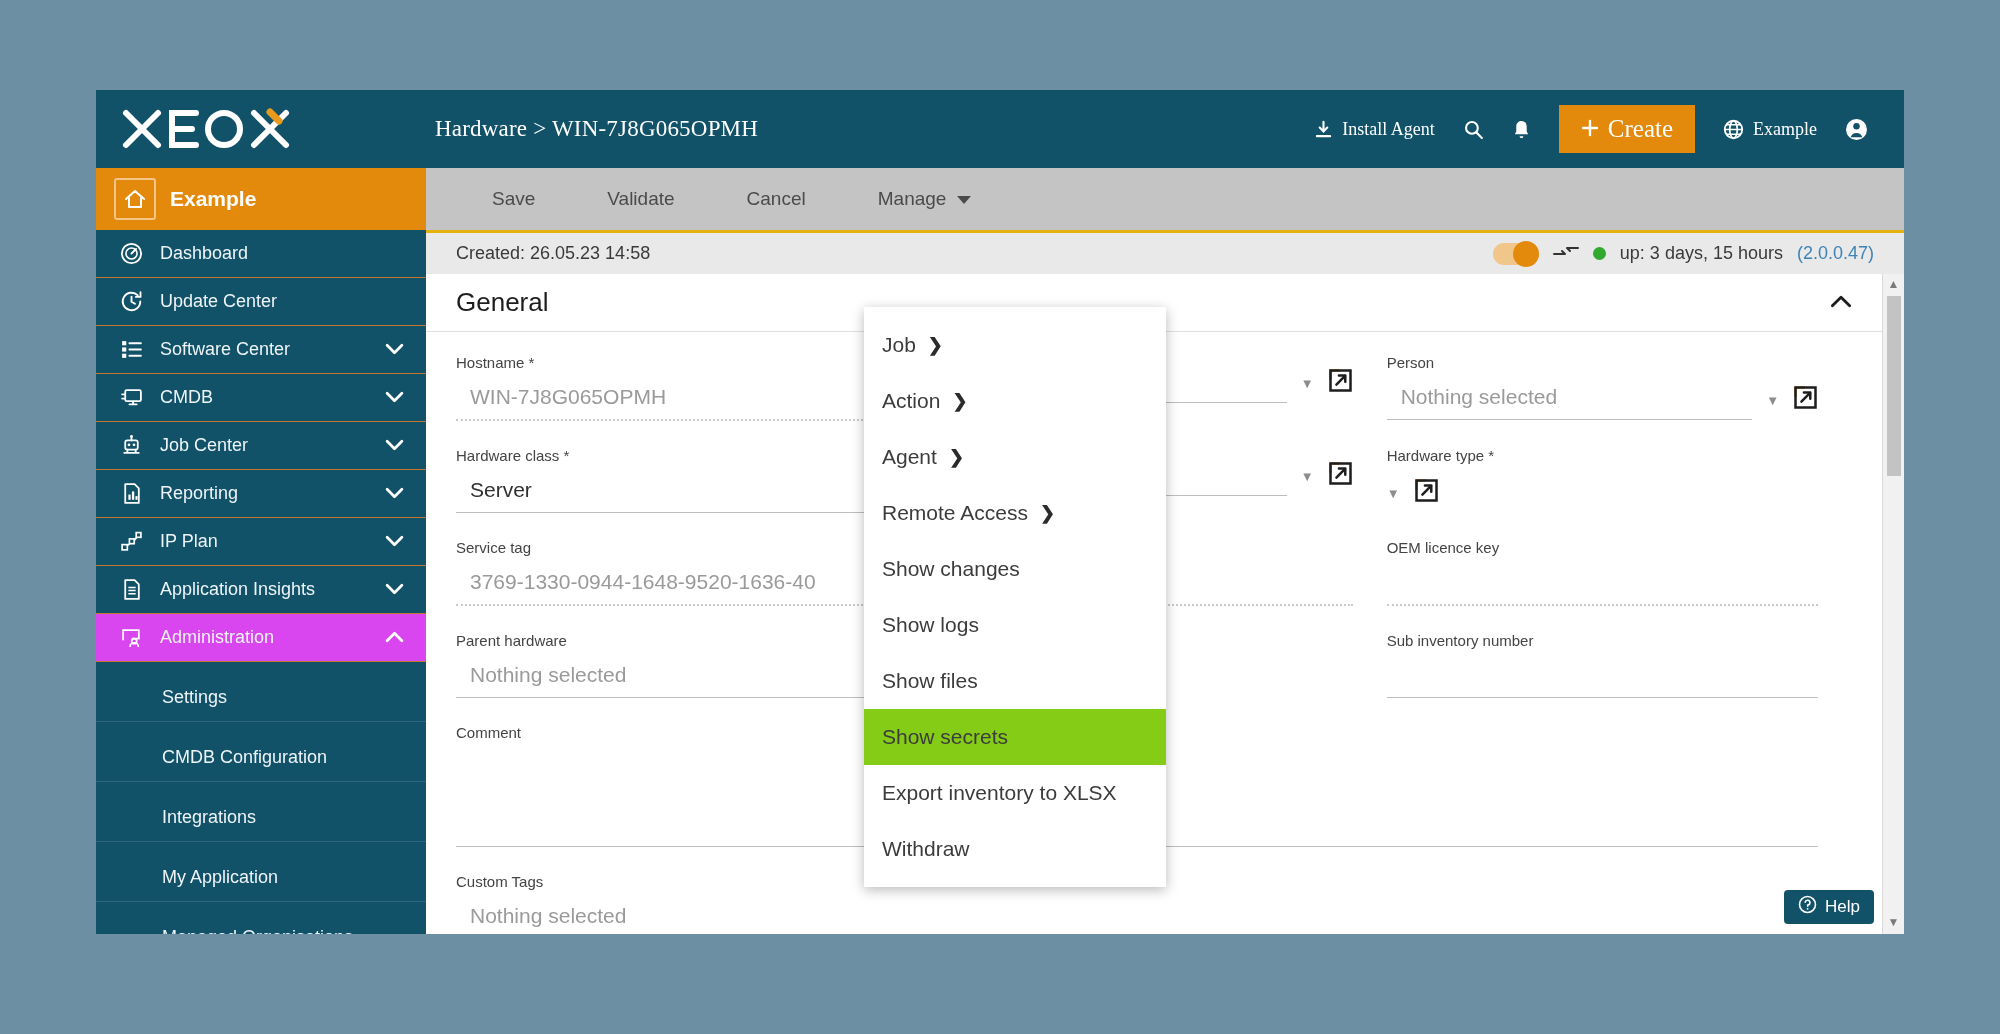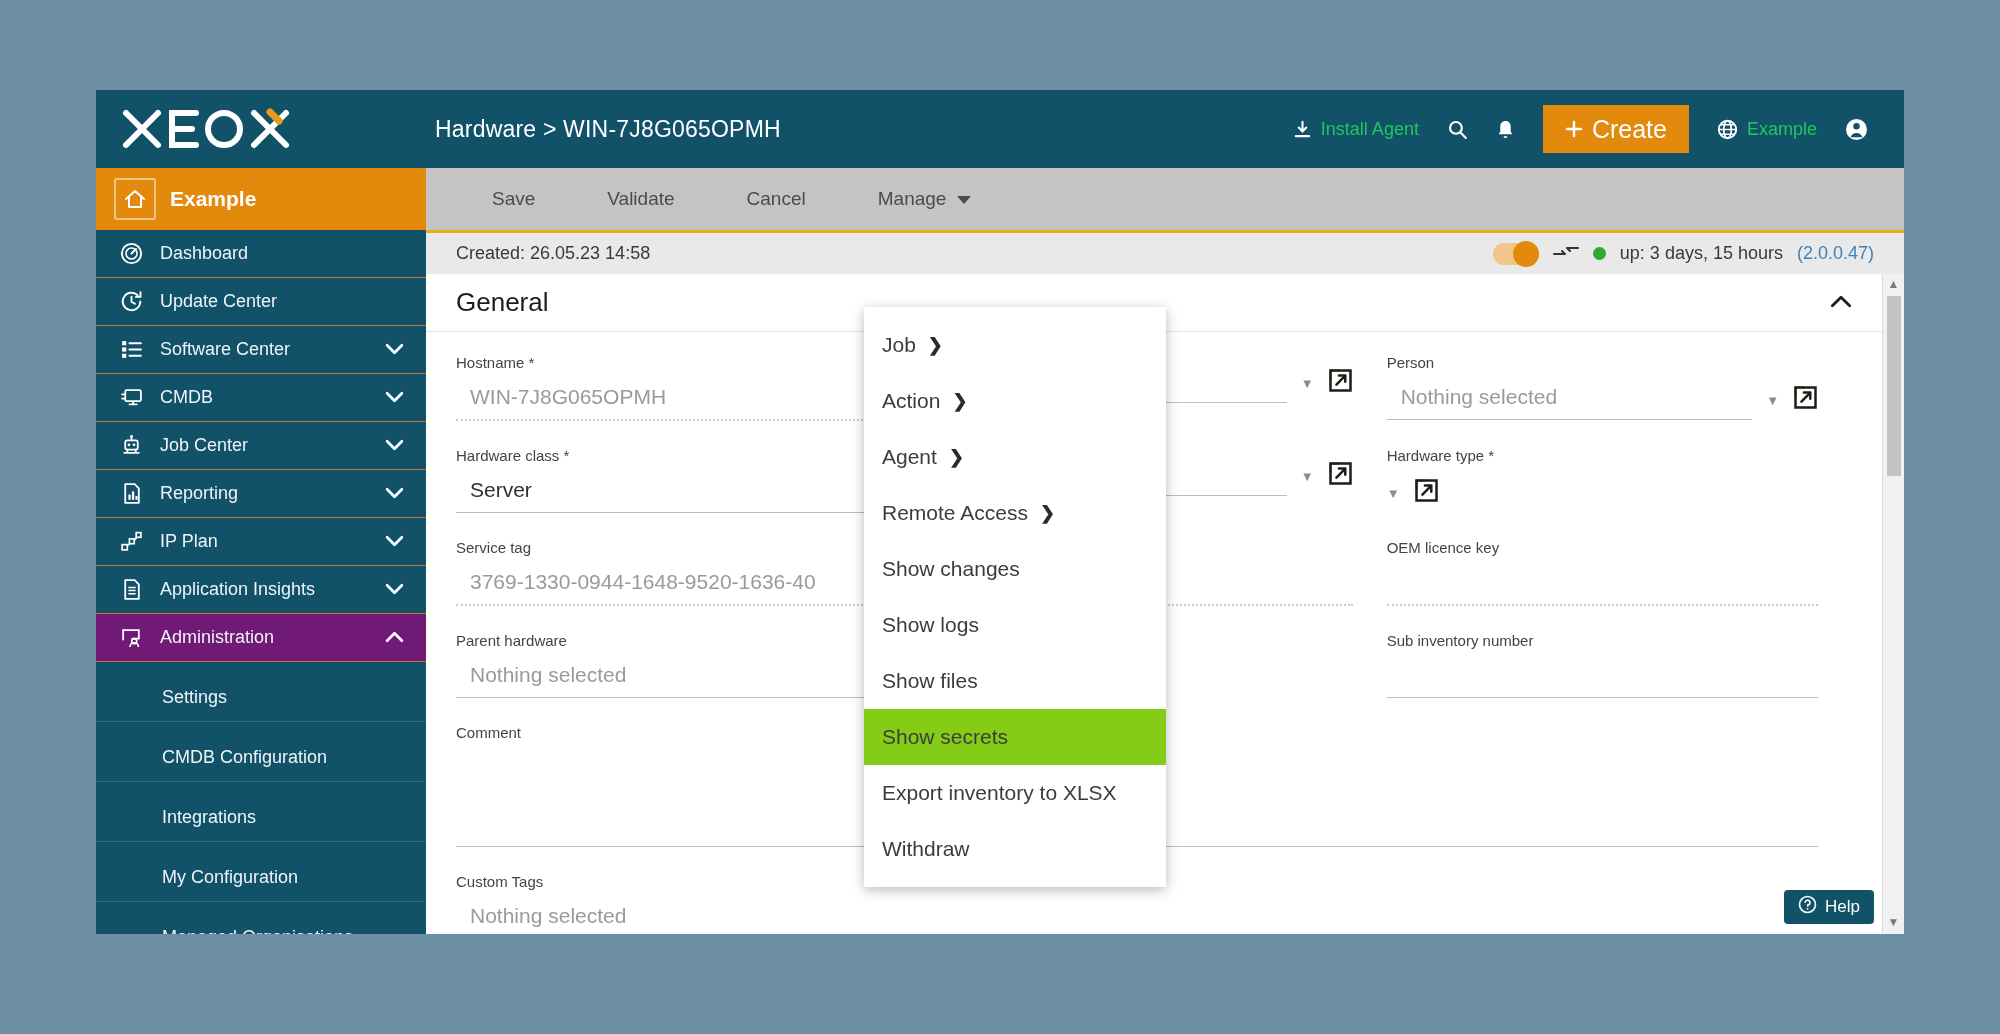--- a/index.html
+++ b/index.html
@@ -16,34 +16,35 @@
     background: #ffffff;
     display: flex; flex-direction: column;
     overflow: hidden;
   }
 
   
   .topbar {
     height: 78px; background: #115269;
     display: flex; align-items: center; flex: 0 0 78px;
     position: relative;
+    font-family: Liberation Serif, serif;
   }
   .logo { width: 330px; display: flex; align-items: center; padding-left: 24px; }
   .logo svg { display: block; }
   .breadcrumb {
     color: #ffffff; font-size: 23px; letter-spacing: .2px;
     margin-left: 9px; white-space: nowrap;
   }
   .topbar-right {
     margin-left: auto; display: flex; align-items: center;
     height: 100%; padding-right: 22px; gap: 0;
   }
   .tb-item {
     display: flex; align-items: center; gap: 9px;
-    color: #22c55e; font-size: 18px; padding: 0 14px; height: 100%;
+    color: #ffffff; font-size: 18px; padding: 0 14px; height: 100%;
     white-space: nowrap;
   }
   .tb-item svg { display: block; }
   .create-btn {
     background: #e38a0c; color: #fff; font-size: 25px;
     height: 48px; display: flex; align-items: center; gap: 9px;
     padding: 0 22px; margin: 0 14px; white-space: nowrap;
   }
 
   
@@ -64,21 +65,21 @@
   }
   .org-head .org-label { color: #fff; font-size: 21px; font-weight: bold; }
   .nav-item {
     height: 48px; display: flex; align-items: center;
     padding-left: 22px; gap: 16px;
     border-bottom: 1px solid #c2782a;
     color: #eef4f7; font-size: 18px; position: relative;
   }
   .nav-item .ico { width: 26px; display: flex; align-items: center; justify-content: center; }
   .nav-item .chev { margin-left: auto; margin-right: 22px; }
-  .nav-item.expanded { background: #701a75; justify-content: space-between; }
+  .nav-item.expanded { background: #d946ef; justify-content: space-between; }
   .sub-item {
     height: 48px; display: flex; align-items: center;
     padding-left: 66px; color: #eef4f7; font-size: 18px;
     border-bottom: 1px solid #2d6681;
     margin-top: 12px;
   }
 
   
   .content { flex: 1 1 auto; min-width: 0; display: flex; flex-direction: column; background: #fff; position: relative; }
   .toolbar {
@@ -393,21 +394,21 @@
       <div class="sub-item">
           <span>Settings</span>
         </div>
       <div class="sub-item">
           <span>CMDB Configuration</span>
         </div>
       <div class="sub-item">
           <span>Integrations</span>
         </div>
       <div class="sub-item">
-          <span>My Configuration</span>
+          <span>My Application</span>
         </div>
       <div class="sub-item">
           <span>Managed Organisations</span>
         </div>
     </div>
 
     <div class="content">
 
       <div class="toolbar">
         <div class="tool-btn">

